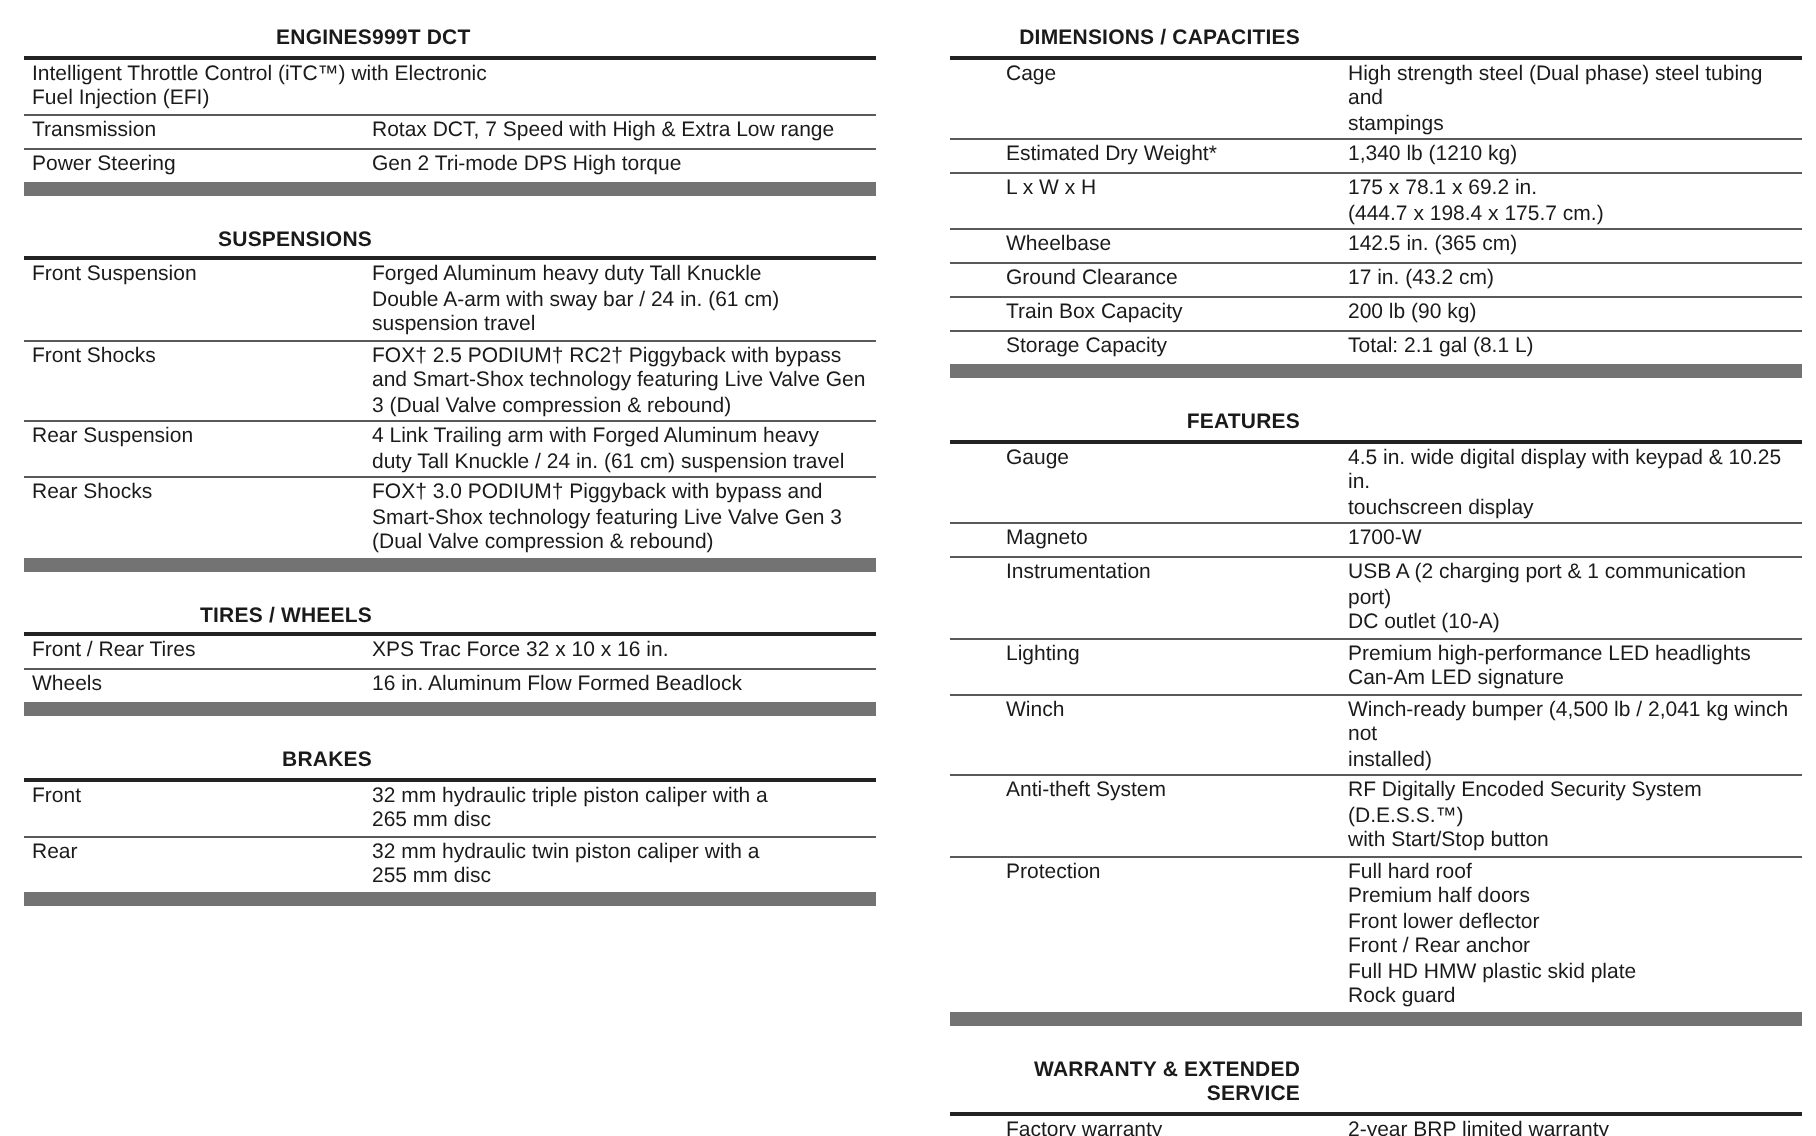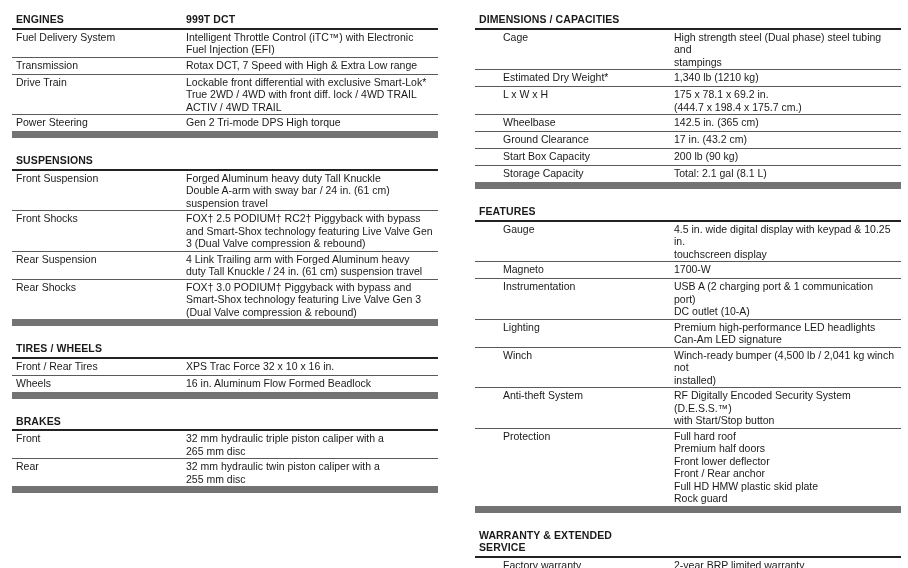--- a/index.html
+++ b/index.html
@@ -2,52 +2,45 @@
 <html><head>
 <meta charset="utf-8">
 <style>
   html, body { margin: 0; padding: 0; background: #ffffff; }
   body { width: 908px; height: 568px; position: relative; overflow: hidden;
          font-family: "Liberation Sans", sans-serif; color: #1a1a1a; font-size: 10.5px; line-height: 12.5px; }
   .col { position: absolute; top: 13px; }
   .col.left { left: 12px; width: 426px; }
   .col.right { left: 475px; width: 426px; }
   .section { margin-bottom: 16px; }
-  .sec-head { display: flex; font-weight: bold; font-size: 10.5px; padding: 0 4px 2px 4px; border-bottom: 2px solid #222; letter-spacing: 0.1px; }
+  .sec-head { display: flex; font-weight: bold; font-size: 10.5px; padding: 0 4px 2px 4px; border-bottom: 2px solid #222; letter-spacing: 0.1px; text-align: right; }
   .sec-head .h1 { width: 170px; }
   .col.right .sec-head .h1 { width: 171px; }
   .row { display: flex; padding: 1px 4px 1px 4px; border-bottom: 1px solid #5a5a5a; min-height: 14px; }
   .row:last-child { border-bottom: 7px solid #737373; }
   .row .lbl { width: 170px; flex: none; }
   .col.right .row .lbl { width: 171px; margin-left: 24px; }
   .row .val { flex: 1; white-space: pre-line; }
 </style>
 </head>
 <body>
 
 <div class="col left" id="col-left">
     <div class="section">
       <div class="sec-head">
         <span class="h1">ENGINES</span>
         <span>999T DCT</span>
       </div>
       <div class="row">
-        <span class="lbl">Fuel Delivery System</span>
         <span class="val">Intelligent Throttle Control (iTC™) with Electronic
 Fuel Injection (EFI)</span>
       </div>
       <div class="row">
         <span class="lbl">Transmission</span>
         <span class="val">Rotax DCT, 7 Speed with High &amp; Extra Low range</span>
-      </div>
-      <div class="row">
-        <span class="lbl">Drive Train</span>
-        <span class="val">Lockable front differential with exclusive Smart-Lok*
-True 2WD / 4WD with front diff. lock / 4WD TRAIL
-ACTIV / 4WD TRAIL</span>
       </div>
       <div class="row">
         <span class="lbl">Power Steering</span>
         <span class="val">Gen 2 Tri-mode DPS High torque</span>
       </div>
     </div>
     <div class="section">
       <div class="sec-head">
         <span class="h1">SUSPENSIONS</span>
         <span></span>
@@ -129,21 +122,21 @@
       </div>
       <div class="row">
         <span class="lbl">Wheelbase</span>
         <span class="val">142.5 in. (365 cm)</span>
       </div>
       <div class="row">
         <span class="lbl">Ground Clearance</span>
         <span class="val">17 in. (43.2 cm)</span>
       </div>
       <div class="row">
-        <span class="lbl">Start Box Capacity</span>
+        <span class="lbl">Train Box Capacity</span>
         <span class="val">200 lb (90 kg)</span>
       </div>
       <div class="row">
         <span class="lbl">Storage Capacity</span>
         <span class="val">Total: 2.1 gal (8.1 L)</span>
       </div>
     </div>
     <div class="section">
       <div class="sec-head">
         <span class="h1">FEATURES</span>

